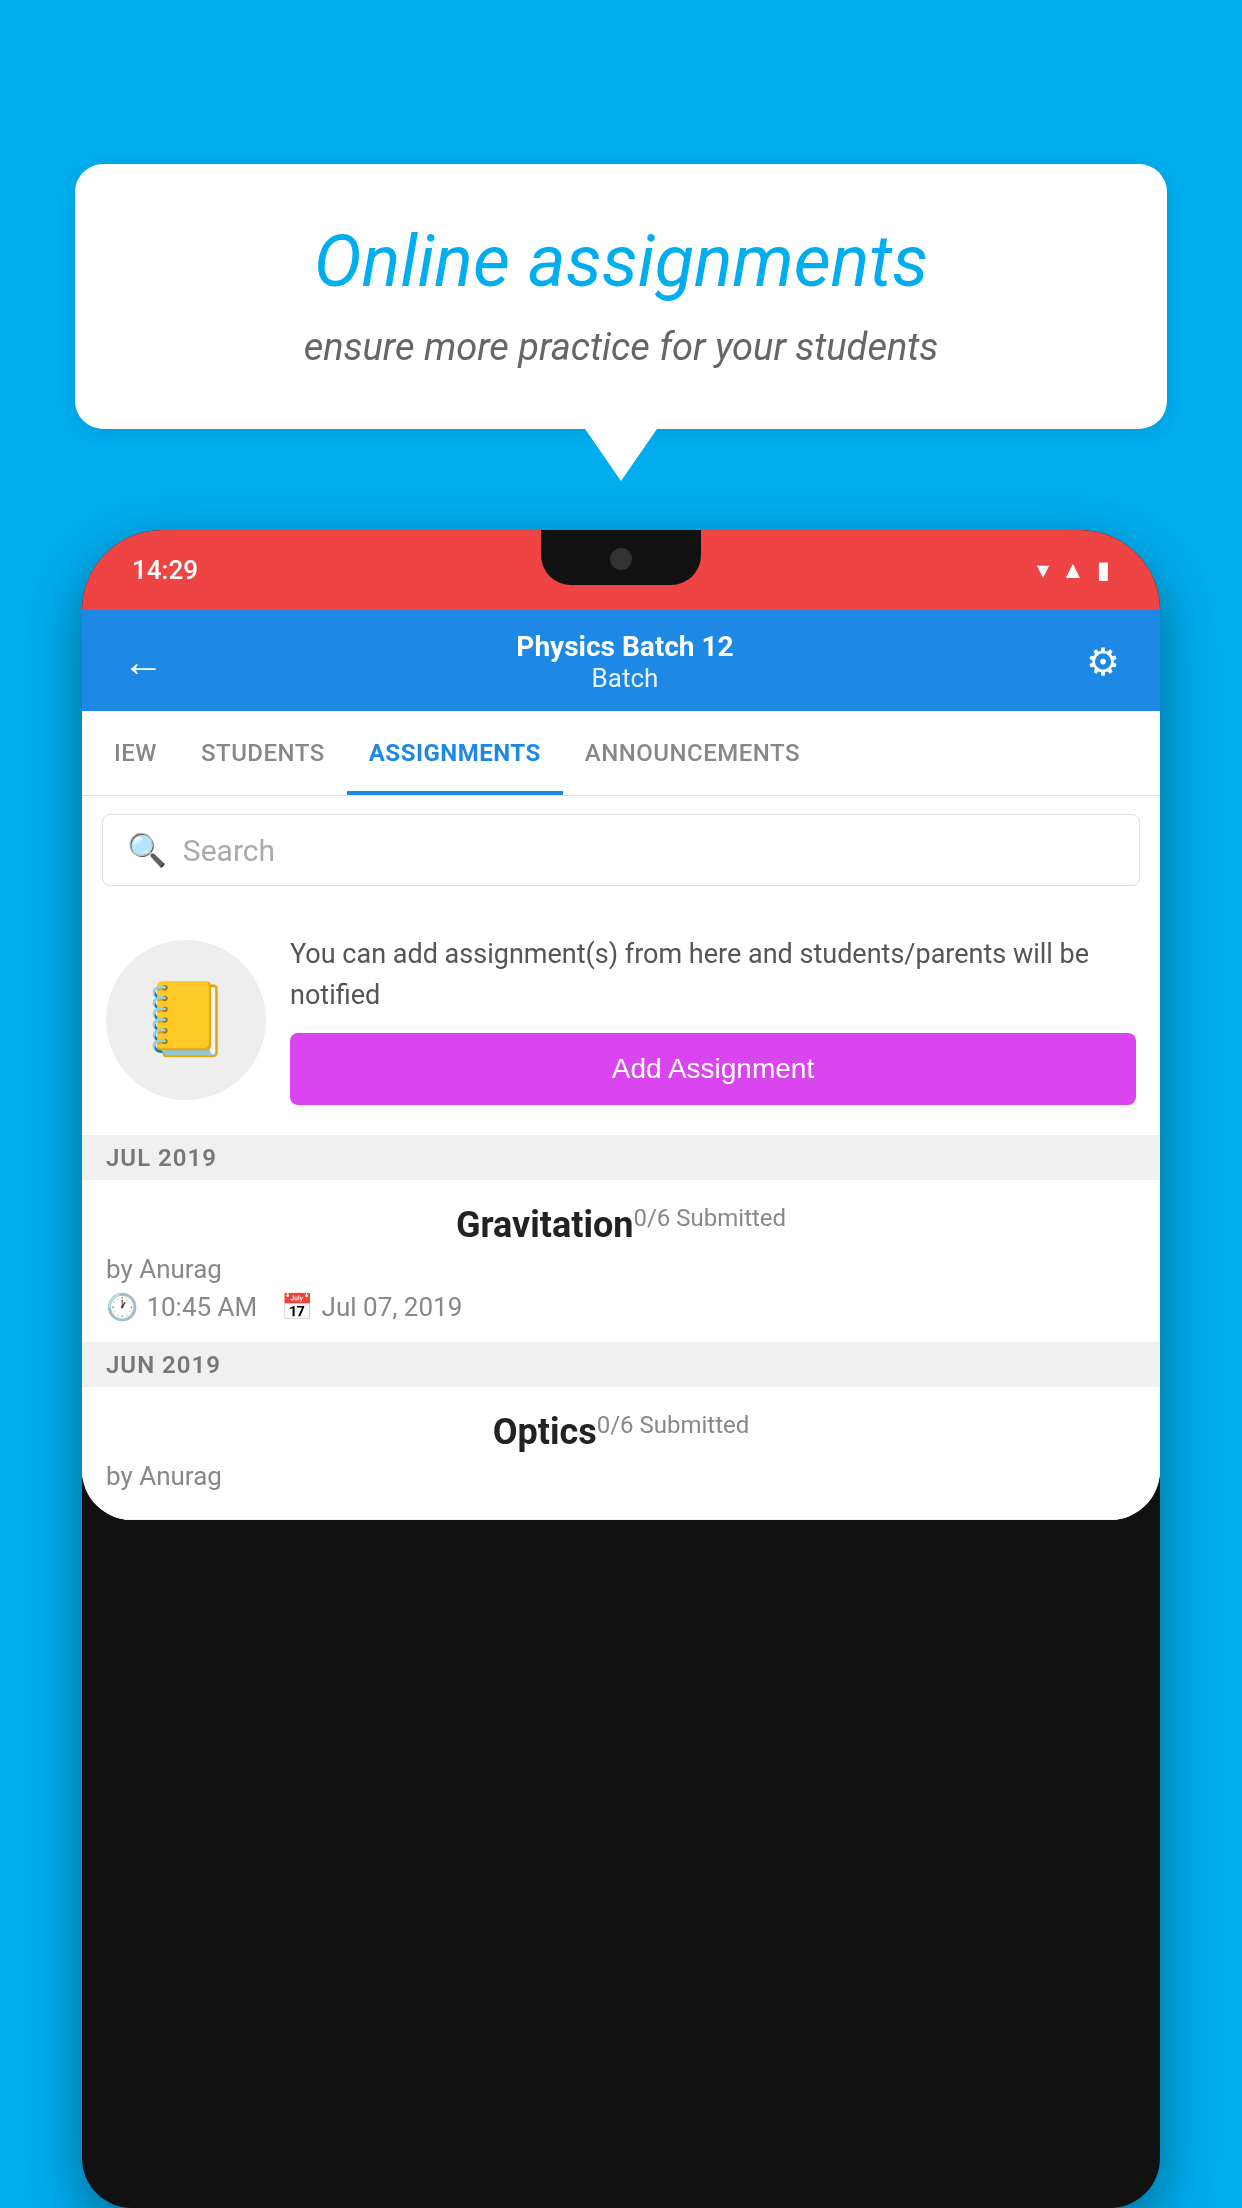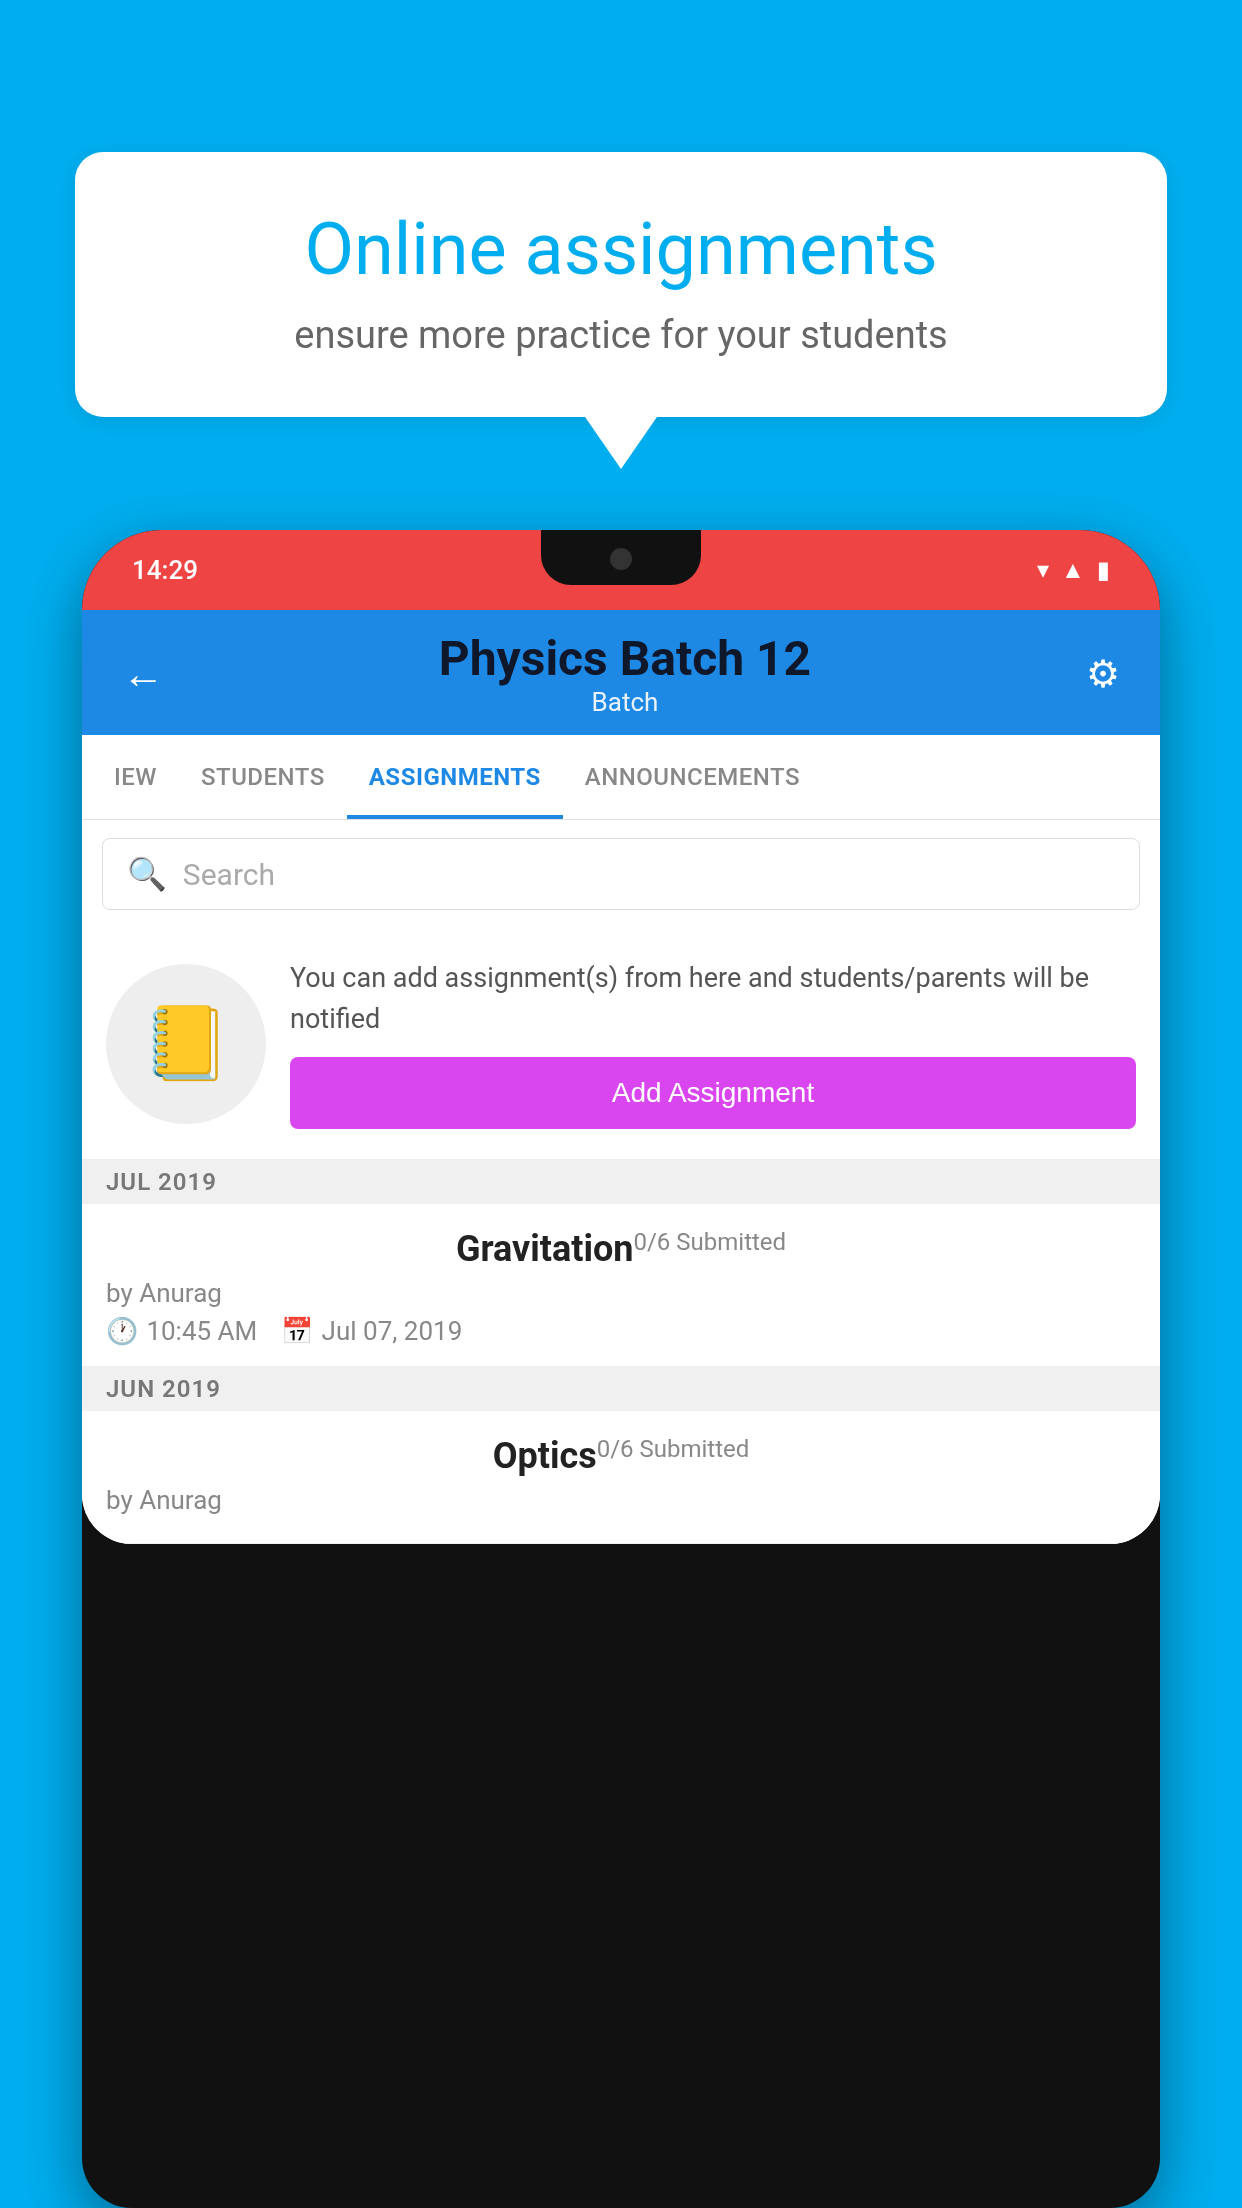--- a/index.html
+++ b/index.html
@@ -9,23 +9,24 @@
       height: 2208px;
       background-color: #00AEEF;
       font-family: 'Roboto', Arial, sans-serif;
       overflow: hidden;
       position: relative;
     }
 
     
     .speech-bubble-container {
       position: absolute;
-      top: 152px;
+      top: 164px;
       left: 75px;
       right: 75px;
+      font-style: italic;
     }
 
     .speech-bubble {
       background: white;
       border-radius: 28px;
       padding: 55px 60px 60px;
       text-align: center;
       position: relative;
       box-shadow: 0 4px 20px rgba(0,0,0,0.1);
     }
@@ -131,22 +132,22 @@
       color: white;
       font-size: 42px;
       cursor: pointer;
     }
 
     .header-center {
       text-align: center;
     }
 
     .header-title {
-      color: #0f172a;
-      font-size: 48px;
+      color: #ffffff;
+      font-size: 28px;
       font-weight: 700;
     }
 
     .header-subtitle {
       color: rgba(255,255,255,0.9);
       font-size: 26px;
       font-weight: 400;
     }
 
     .header-settings {

